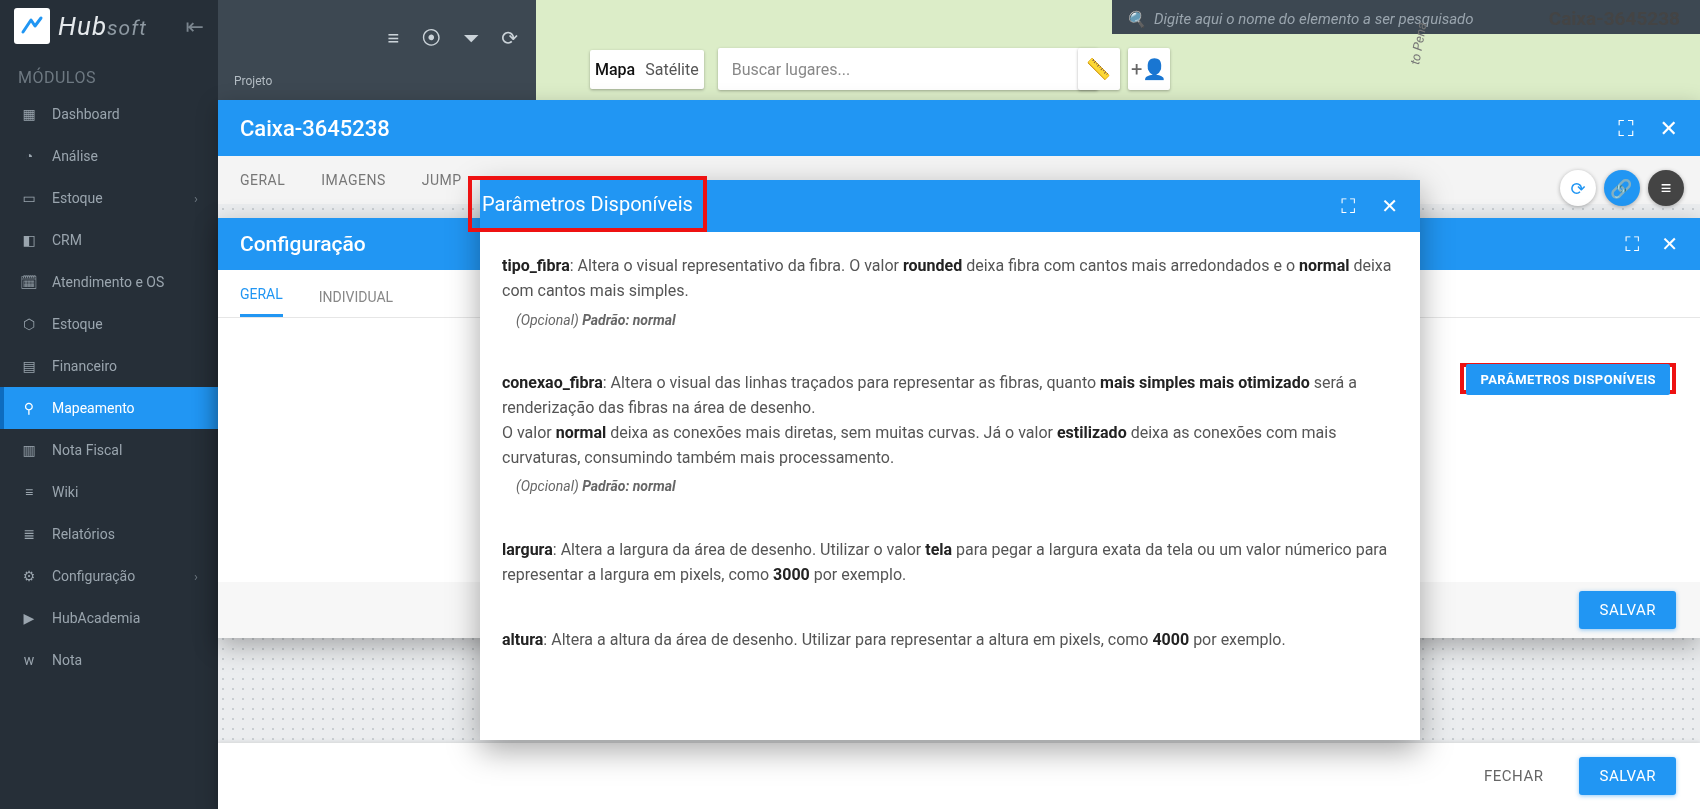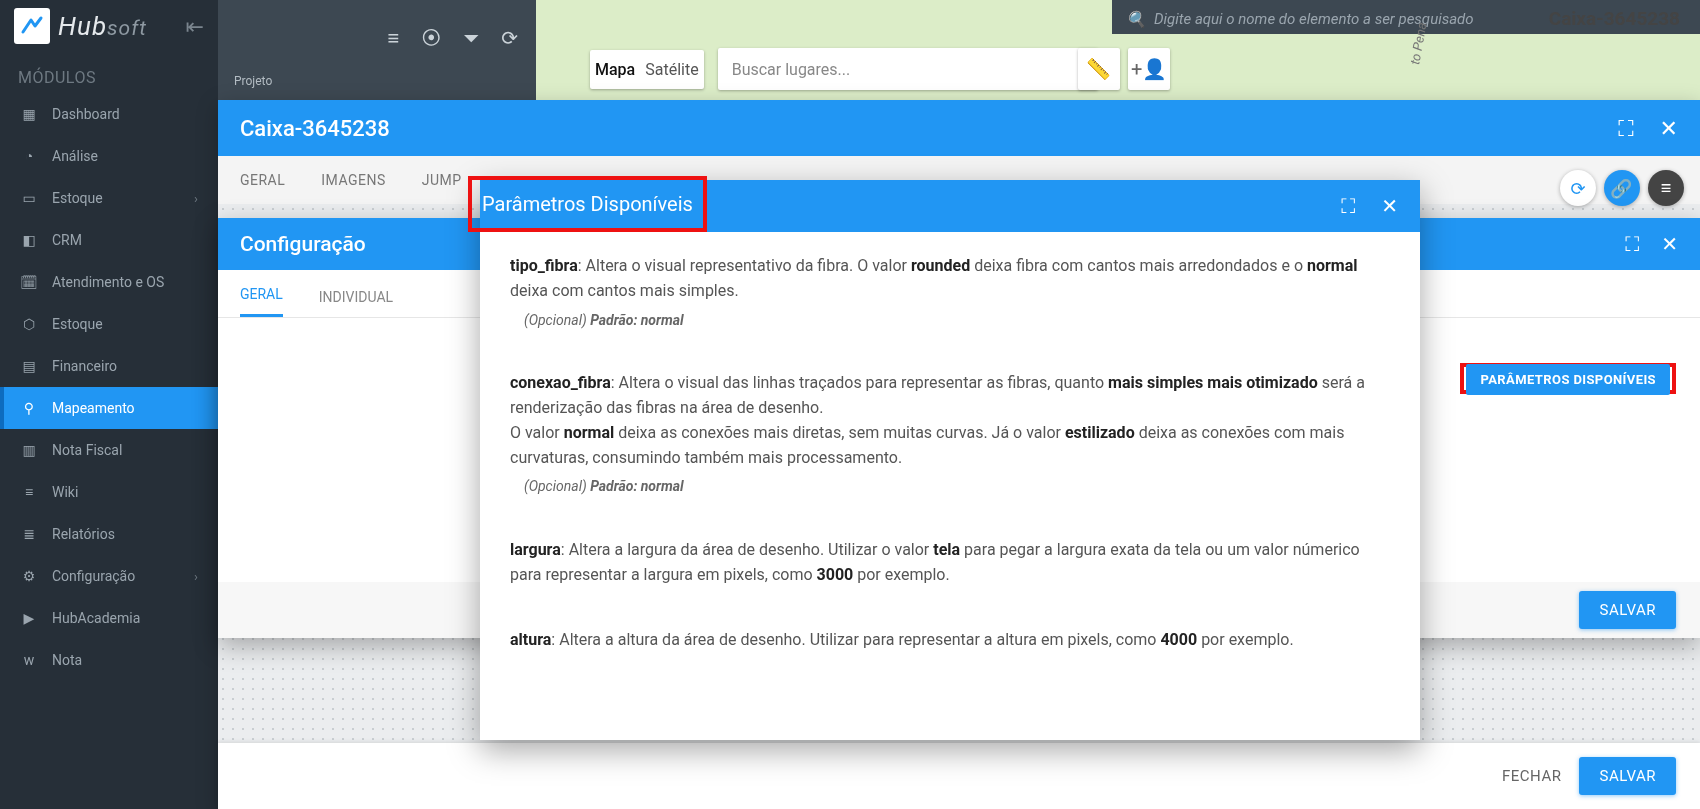--- a/index.html
+++ b/index.html
@@ -45,21 +45,21 @@
   .modal1 .hdr .right { margin-left:auto; display:flex; gap:26px; font-size:22px;}
   .modal1 .tabs { height:48px; background:#f4f4f4; display:flex; align-items:center; padding-left:22px; gap:36px; font-size:14px; color:#777; letter-spacing:0.5px;}
   .modal1 .tabs .tab { text-transform:uppercase; cursor:pointer; }
   .modal1 .content-area { position:absolute; left:0; top:104px; right:0; bottom:0; background:#ebedef; background-image: radial-gradient(circle, #c9ced2 1px, transparent 1px); background-size:10px 10px;}
   .float-buttons { position:absolute; right:16px; top:170px; display:flex; gap:8px;}
   .fab { width:36px; height:36px; border-radius:50%; display:flex; align-items:center; justify-content:center; font-size:18px; color:#fff;}
   .fab.white { background:#fff; color:#2196f3; box-shadow:0 1px 4px rgba(0,0,0,.3);}
   .fab.blue { background:#2196f3; box-shadow:0 1px 4px rgba(0,0,0,.3);}
   .fab.dark { background:#444; box-shadow:0 1px 4px rgba(0,0,0,.3);}
 
-  .modal1 .footer { position:absolute; left:0; bottom:0; right:0; height:66px; background:#fff; display:flex; align-items:center; justify-content:flex-end; gap:18px; padding-right:24px; box-shadow:0 -1px 4px rgba(0,0,0,.1);}
+  .modal1 .footer { position:absolute; left:0; bottom:0; right:0; height:66px; background:#fff; display:flex; align-items:center; justify-content:flex-end; gap:36px; padding-right:24px; box-shadow:0 -1px 4px rgba(0,0,0,.1);}
   .footer .txtbtn { color:#666; font-size:15px; letter-spacing:0.5px; cursor:pointer;}
   .footer .primbtn, .primbtn { background:#2196f3; color:#fff; padding:10px 20px; border-radius:3px; font-size:15px; letter-spacing:0.5px; cursor:pointer; box-shadow:0 1px 4px rgba(33,150,243,.5);}
 
   
   .modal2 { position:absolute; left:218px; top:218px; width:1482px; height:420px; background:#fff; box-shadow:0 8px 24px rgba(0,0,0,.3);}
   .modal2 .hdr { height:52px; background:#2196f3; color:#fff; display:flex; align-items:center; padding:0 22px; font-size:21px; font-weight:500;}
   .modal2 .hdr .right { margin-left:auto; display:flex; gap:22px; font-size:20px;}
   .modal2 .tabs { height:48px; background:#fff; display:flex; align-items:flex-end; padding-left:22px; gap:36px; font-size:14px; color:#888; border-bottom:1px solid #e6e6e6;}
   .modal2 .tabs .tab { text-transform:uppercase; cursor:pointer; padding-bottom:12px; }
   .modal2 .tabs .tab.active { color:#2196f3; border-bottom:3px solid #2196f3;}
@@ -67,21 +67,21 @@
   .param-btn-wrap { position:absolute; right:24px; top:46px; }
   .param-btn { background:#2196f3; color:#fff; padding:8px 14px; font-size:13px; font-weight:700; letter-spacing:0.4px; border-radius:2px; cursor:pointer; display:inline-block;}
   .red-hl-box { border:4px solid #e11; padding:2px;}
   .modal2 .footer2 { position:absolute; left:0; bottom:0; right:0; height:56px; background:#f7f7f7; display:flex; align-items:center; justify-content:flex-end; gap:18px; padding-right:24px;}
 
   
   .modal3 { position:absolute; left:480px; top:180px; width:940px; height:560px; background:#fff; box-shadow:0 10px 30px rgba(0,0,0,.35);}
   .modal3 .hdr { height:52px; background:#2196f3; color:#fff; display:flex; align-items:center; padding:0 22px; font-size:20px;}
   .modal3 .hdr .title-wrap { border:4px solid #e11; padding:2px 10px; margin-left:-34px; margin-top:-4px; height:56px; display:flex; align-items:center; }
   .modal3 .hdr .right { margin-left:auto; display:flex; gap:26px; font-size:20px;}
-  .modal3 .body { position:absolute; left:0; top:52px; right:0; bottom:0; overflow-y:scroll; padding:22px 30px; font-size:16px; color:#555; line-height:1.55;}
+  .modal3 .body { position:absolute; left:0; top:52px; right:0; bottom:0; overflow-y:scroll; padding:22px 22px; font-size:16px; color:#555; line-height:1.55;}
   .modal3 .body::-webkit-scrollbar { width:14px; }
   .modal3 .body::-webkit-scrollbar-thumb { background:#c3c3c3; border-radius:3px;}
   .modal3 .body::-webkit-scrollbar-track { background:#f0f0f0;}
   .param-block { margin-bottom:40px; }
   .param-block .name { color:#222; font-weight:700;}
   .param-block .bold { font-weight:700; color:#222;}
   .param-block .hint { margin-top:6px; padding-left:14px; font-style:italic; color:#666; font-size:14px;}
   .param-block .hint .b { font-weight:700; font-style:italic;}
 
   .icn { display:inline-block; }

